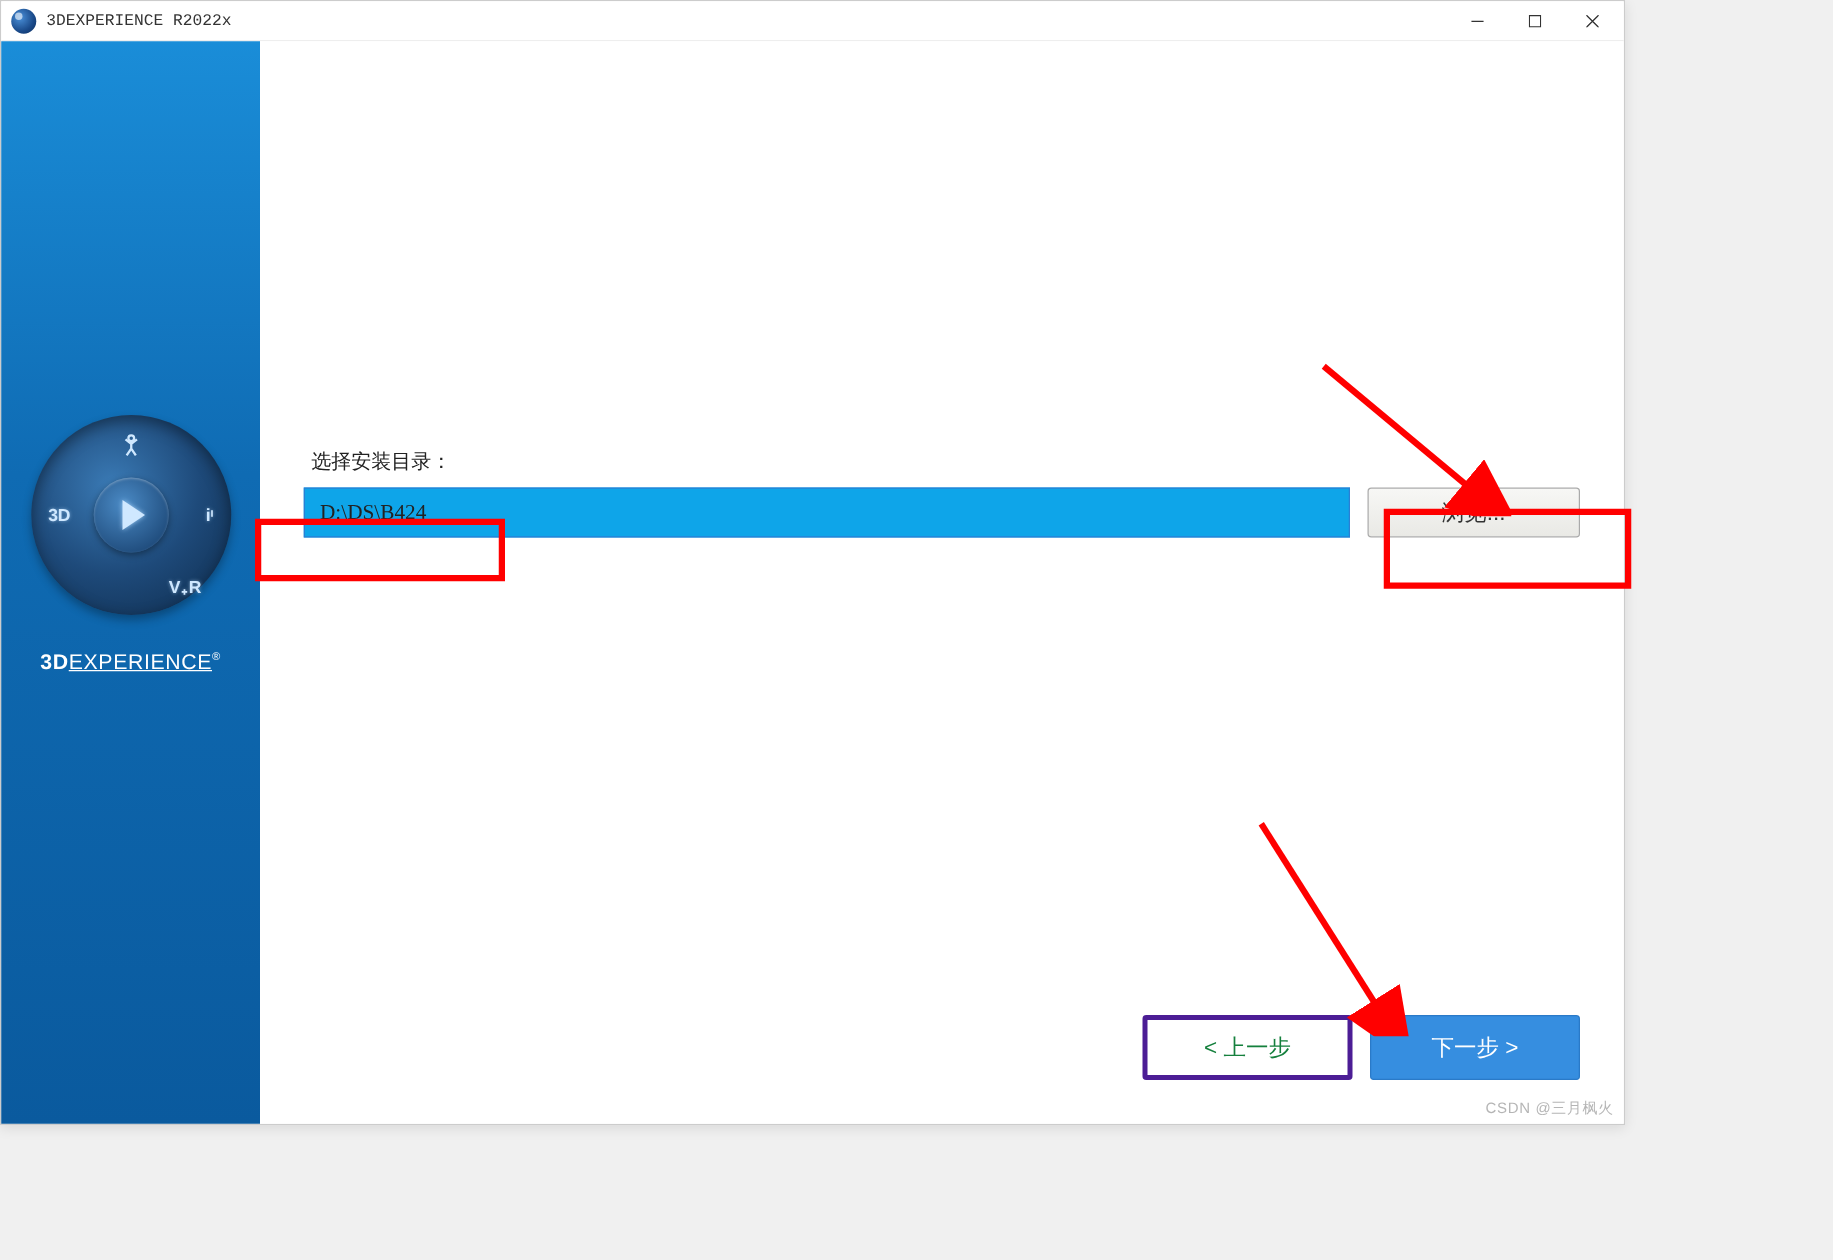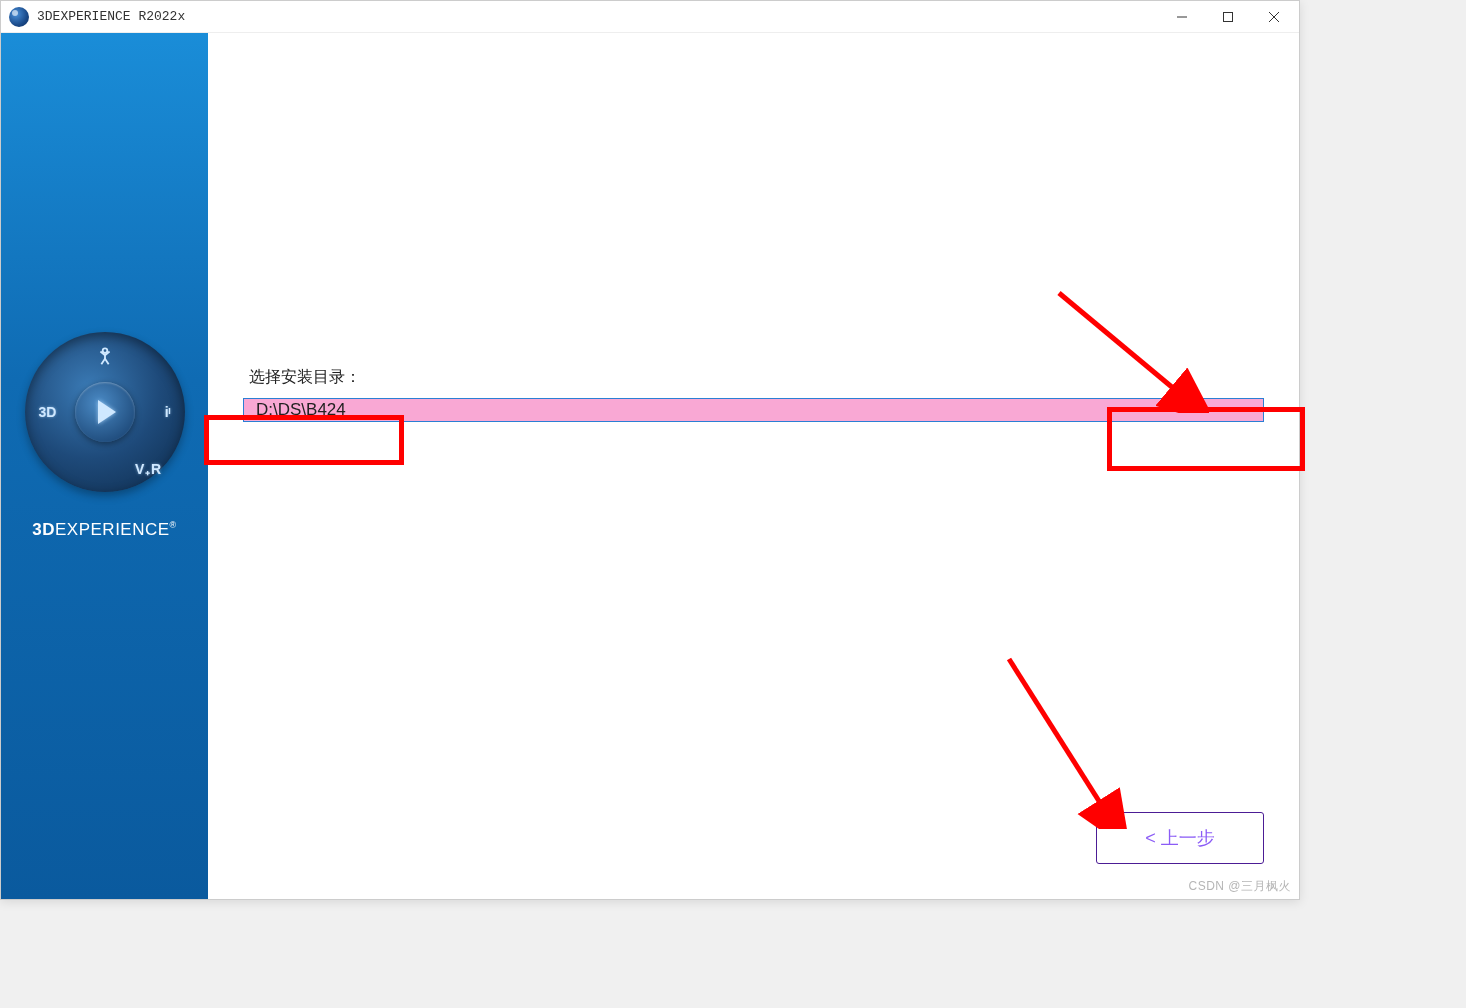--- a/index.html
+++ b/index.html
@@ -125,21 +125,21 @@
     .quad.w { left: 14px; top: 50%; transform: translateY(-50%); }
     .quad.e { right: 14px; top: 50%; transform: translateY(-50%); }
     .quad.n svg { display:block; }
     .brand {
       color: #ffffff;
       font-size: 17px;
       margin-top: 28px;
       letter-spacing: 0.5px;
     }
     .brand .bold { font-weight: 700; }
-    .brand .light { font-weight: 300; }
+    .brand .light { font-weight: 300; text-decoration: underline; }
     .brand sup { font-size: 9px; vertical-align: super; }
     .main {
       flex: 1;
       position: relative;
       background: #ffffff;
       padding: 35px;
       display: flex;
       flex-direction: column;
     }
     .content-area {
@@ -155,28 +155,28 @@
       margin-bottom: 10px;
       margin-left: 6px;
     }
     .input-row {
       display: flex;
       gap: 14px;
       align-items: stretch;
     }
     .path-input {
       flex: 1;
-      height: 24px;
+      height: 40px;
       border: 1px solid #2a7fd4;
-      background: #f9a8d4;
+      background: #0ea5e9;
       padding: 0 12px;
       font-size: 17px;
       color: #222222;
       outline: none;
-      font-family: Liberation Sans, sans-serif;
+      font-family: Liberation Serif, serif;
     }
     .browse-btn {
       width: 170px;
       height: 40px;
       background: linear-gradient(180deg, #f7f7f5 0%, #e9e9e5 100%);
       border: 1px solid #aaaaaa;
       border-radius: 3px;
       font-size: 18px;
       color: #333333;
       cursor: pointer;
@@ -194,22 +194,22 @@
       border-radius: 3px;
       font-size: 18px;
       cursor: pointer;
       font-family: inherit;
       display: flex;
       align-items: center;
       justify-content: center;
     }
     .nav-btn.secondary {
       background: #ffffff;
-      border: 1px solid #4c1d95;
-      color: #8b5cf6;
+      border: 4px solid #4c1d95;
+      color: #15803d;
     }
     .nav-btn.primary {
       background: #368ee0;
       border: 1px solid #2a7ac8;
       color: #ffffff;
     }
     
     .annot {
       position: absolute;
       pointer-events: none;
@@ -275,25 +275,27 @@
       <div class="brand">
         <span class="bold">3D</span><span class="light">EXPERIENCE</span><sup>®</sup>
       </div>
     </div>
 
     <div class="main">
       <div class="content-area">
         <div class="field-label">选择安装目录：</div>
         <div class="input-row">
           <input class="path-input" type="text" value="D:\DS\B424" style="">
+          <button class="browse-btn">浏览...</button>
         </div>
       </div>
 
       <div class="footer">
         <button class="nav-btn secondary">&lt; 上一步</button>
+        <button class="nav-btn primary">下一步 &gt;</button>
       </div>
 
       <div class="annot redbox" style="left:-4px; top:382px; width:200px; height:50px;"></div>
       <div class="annot redbox" style="right:-6px; top:374px; width:198px; height:64px;"></div>
 
       <svg class="annot" style="right:90px; top:250px;" width="160" height="130" viewBox="0 0 160 130">
         <defs>
           <marker id="ah1" markerWidth="12" markerHeight="12" refX="2" refY="5" orient="auto">
             <path d="M0,0 L0,10 L12,5 z" fill="#ff0000"></path>
           </marker>

